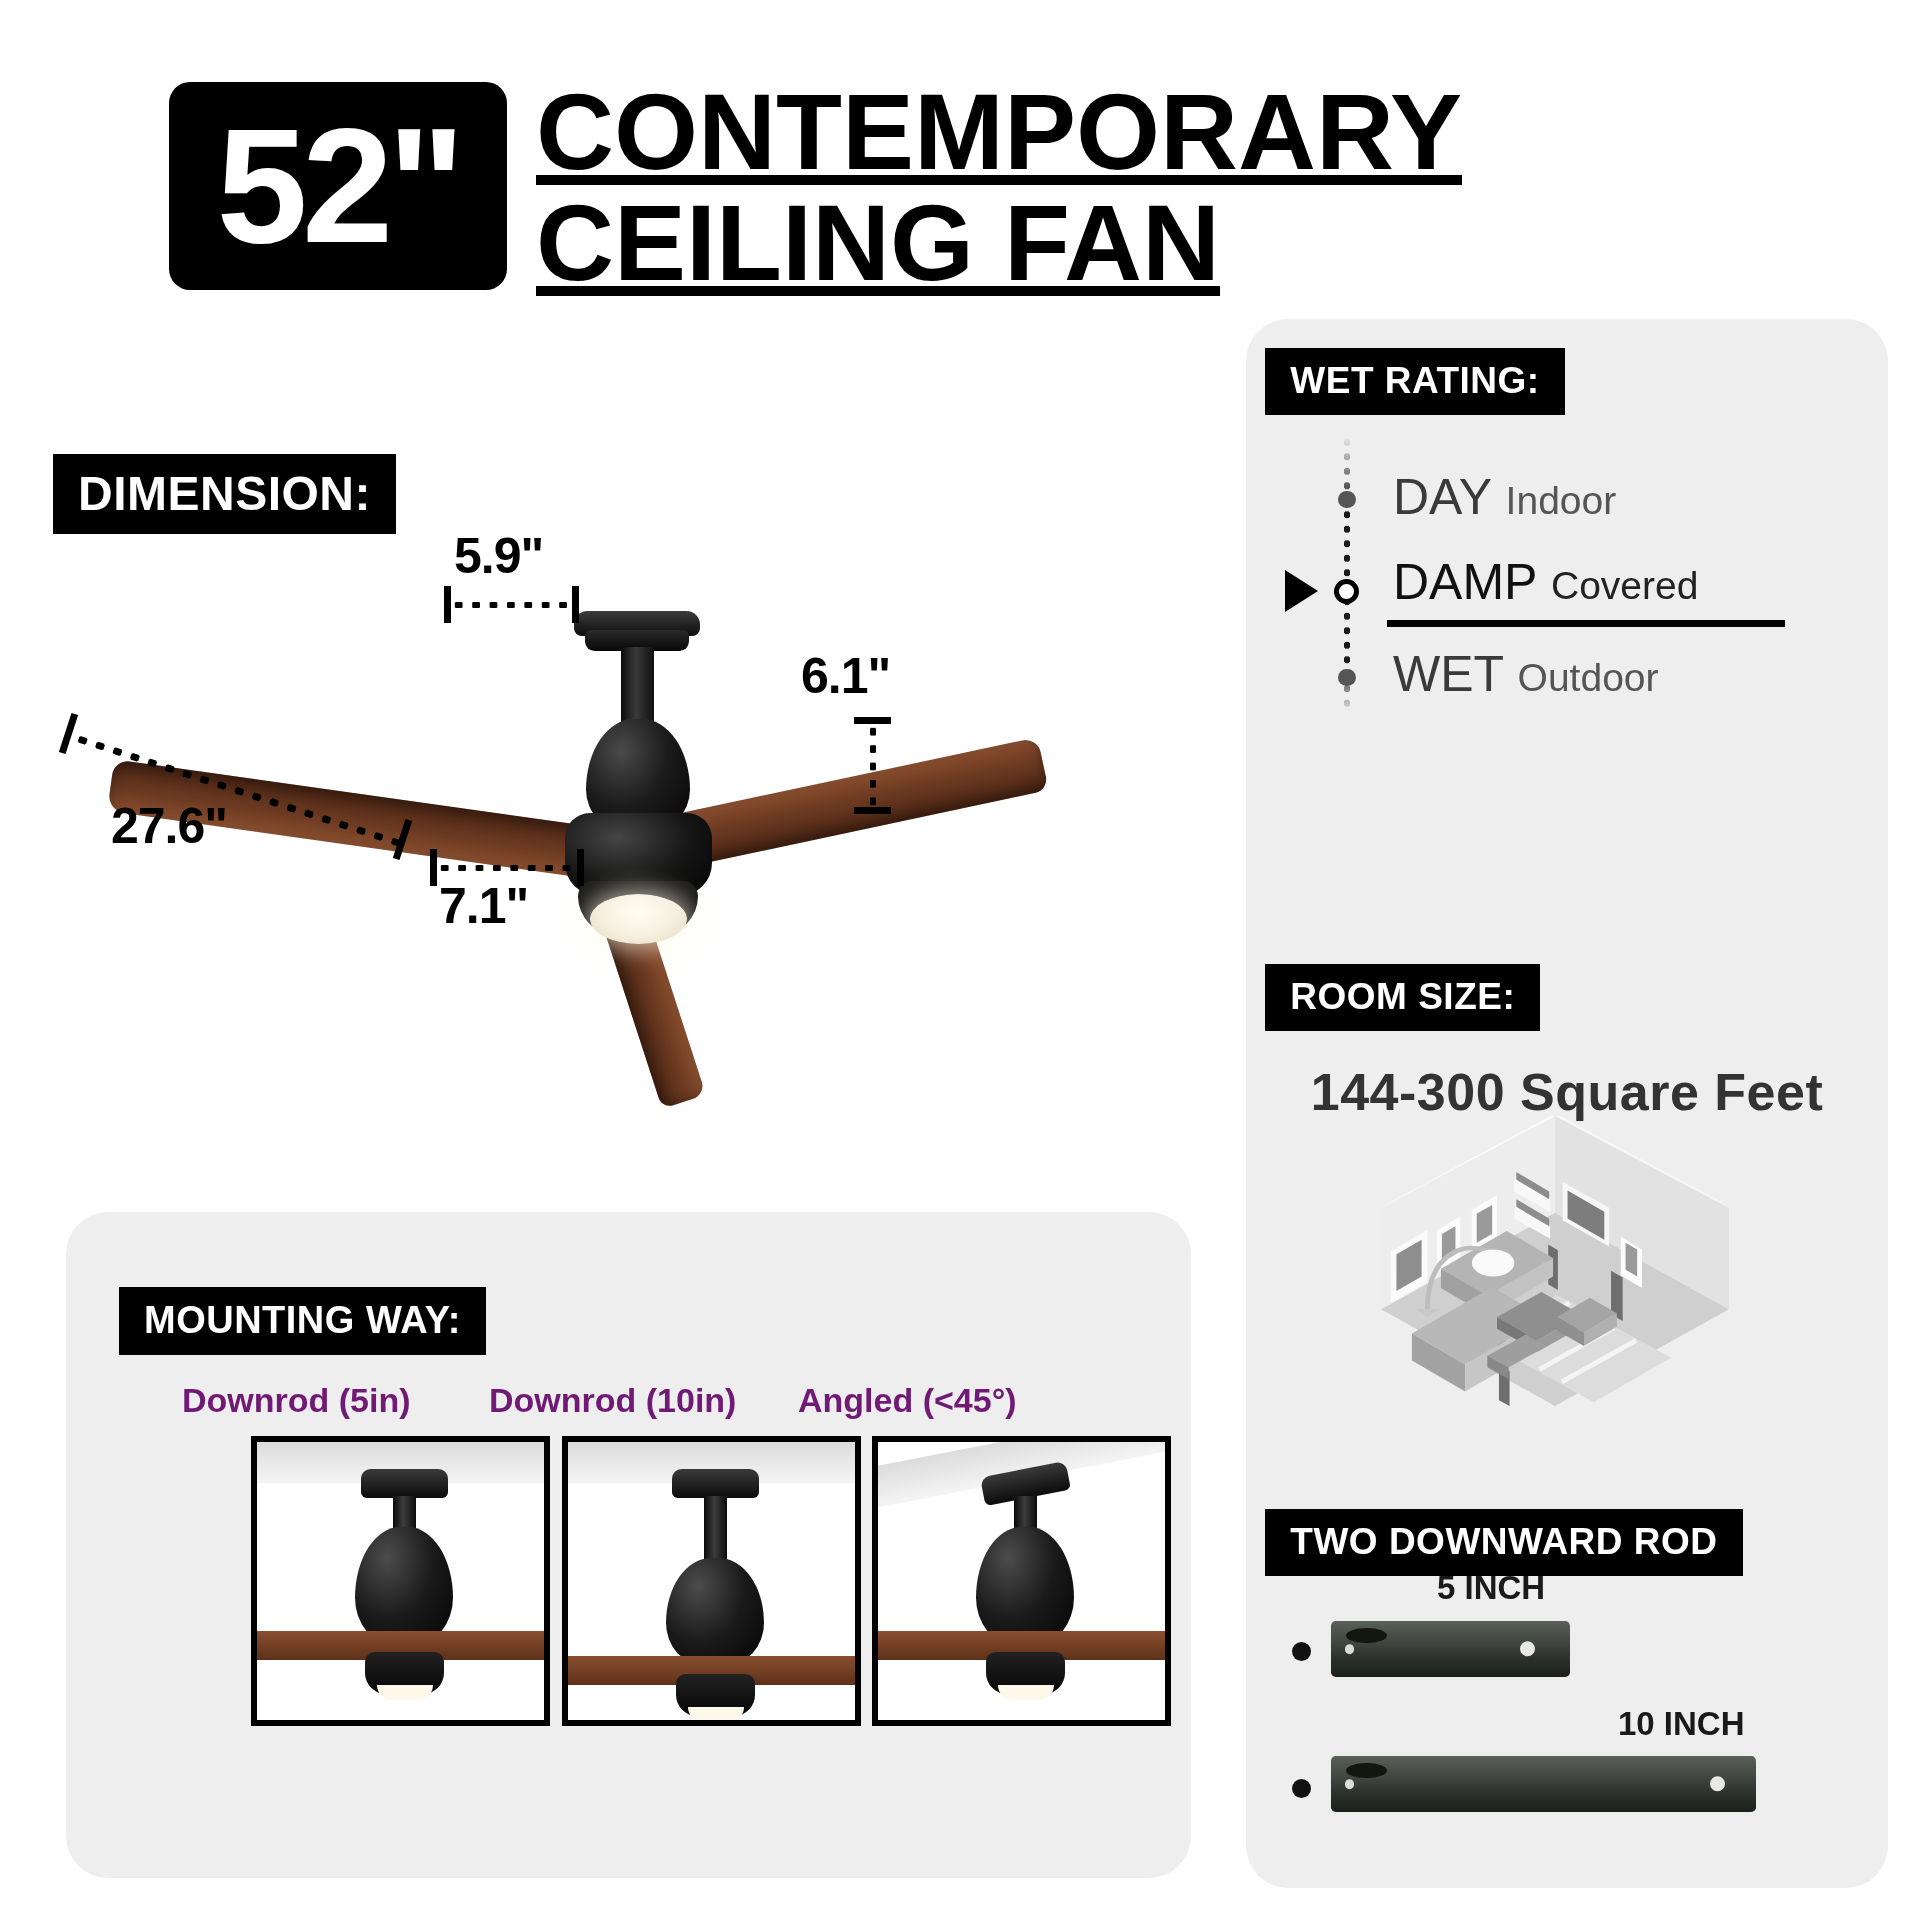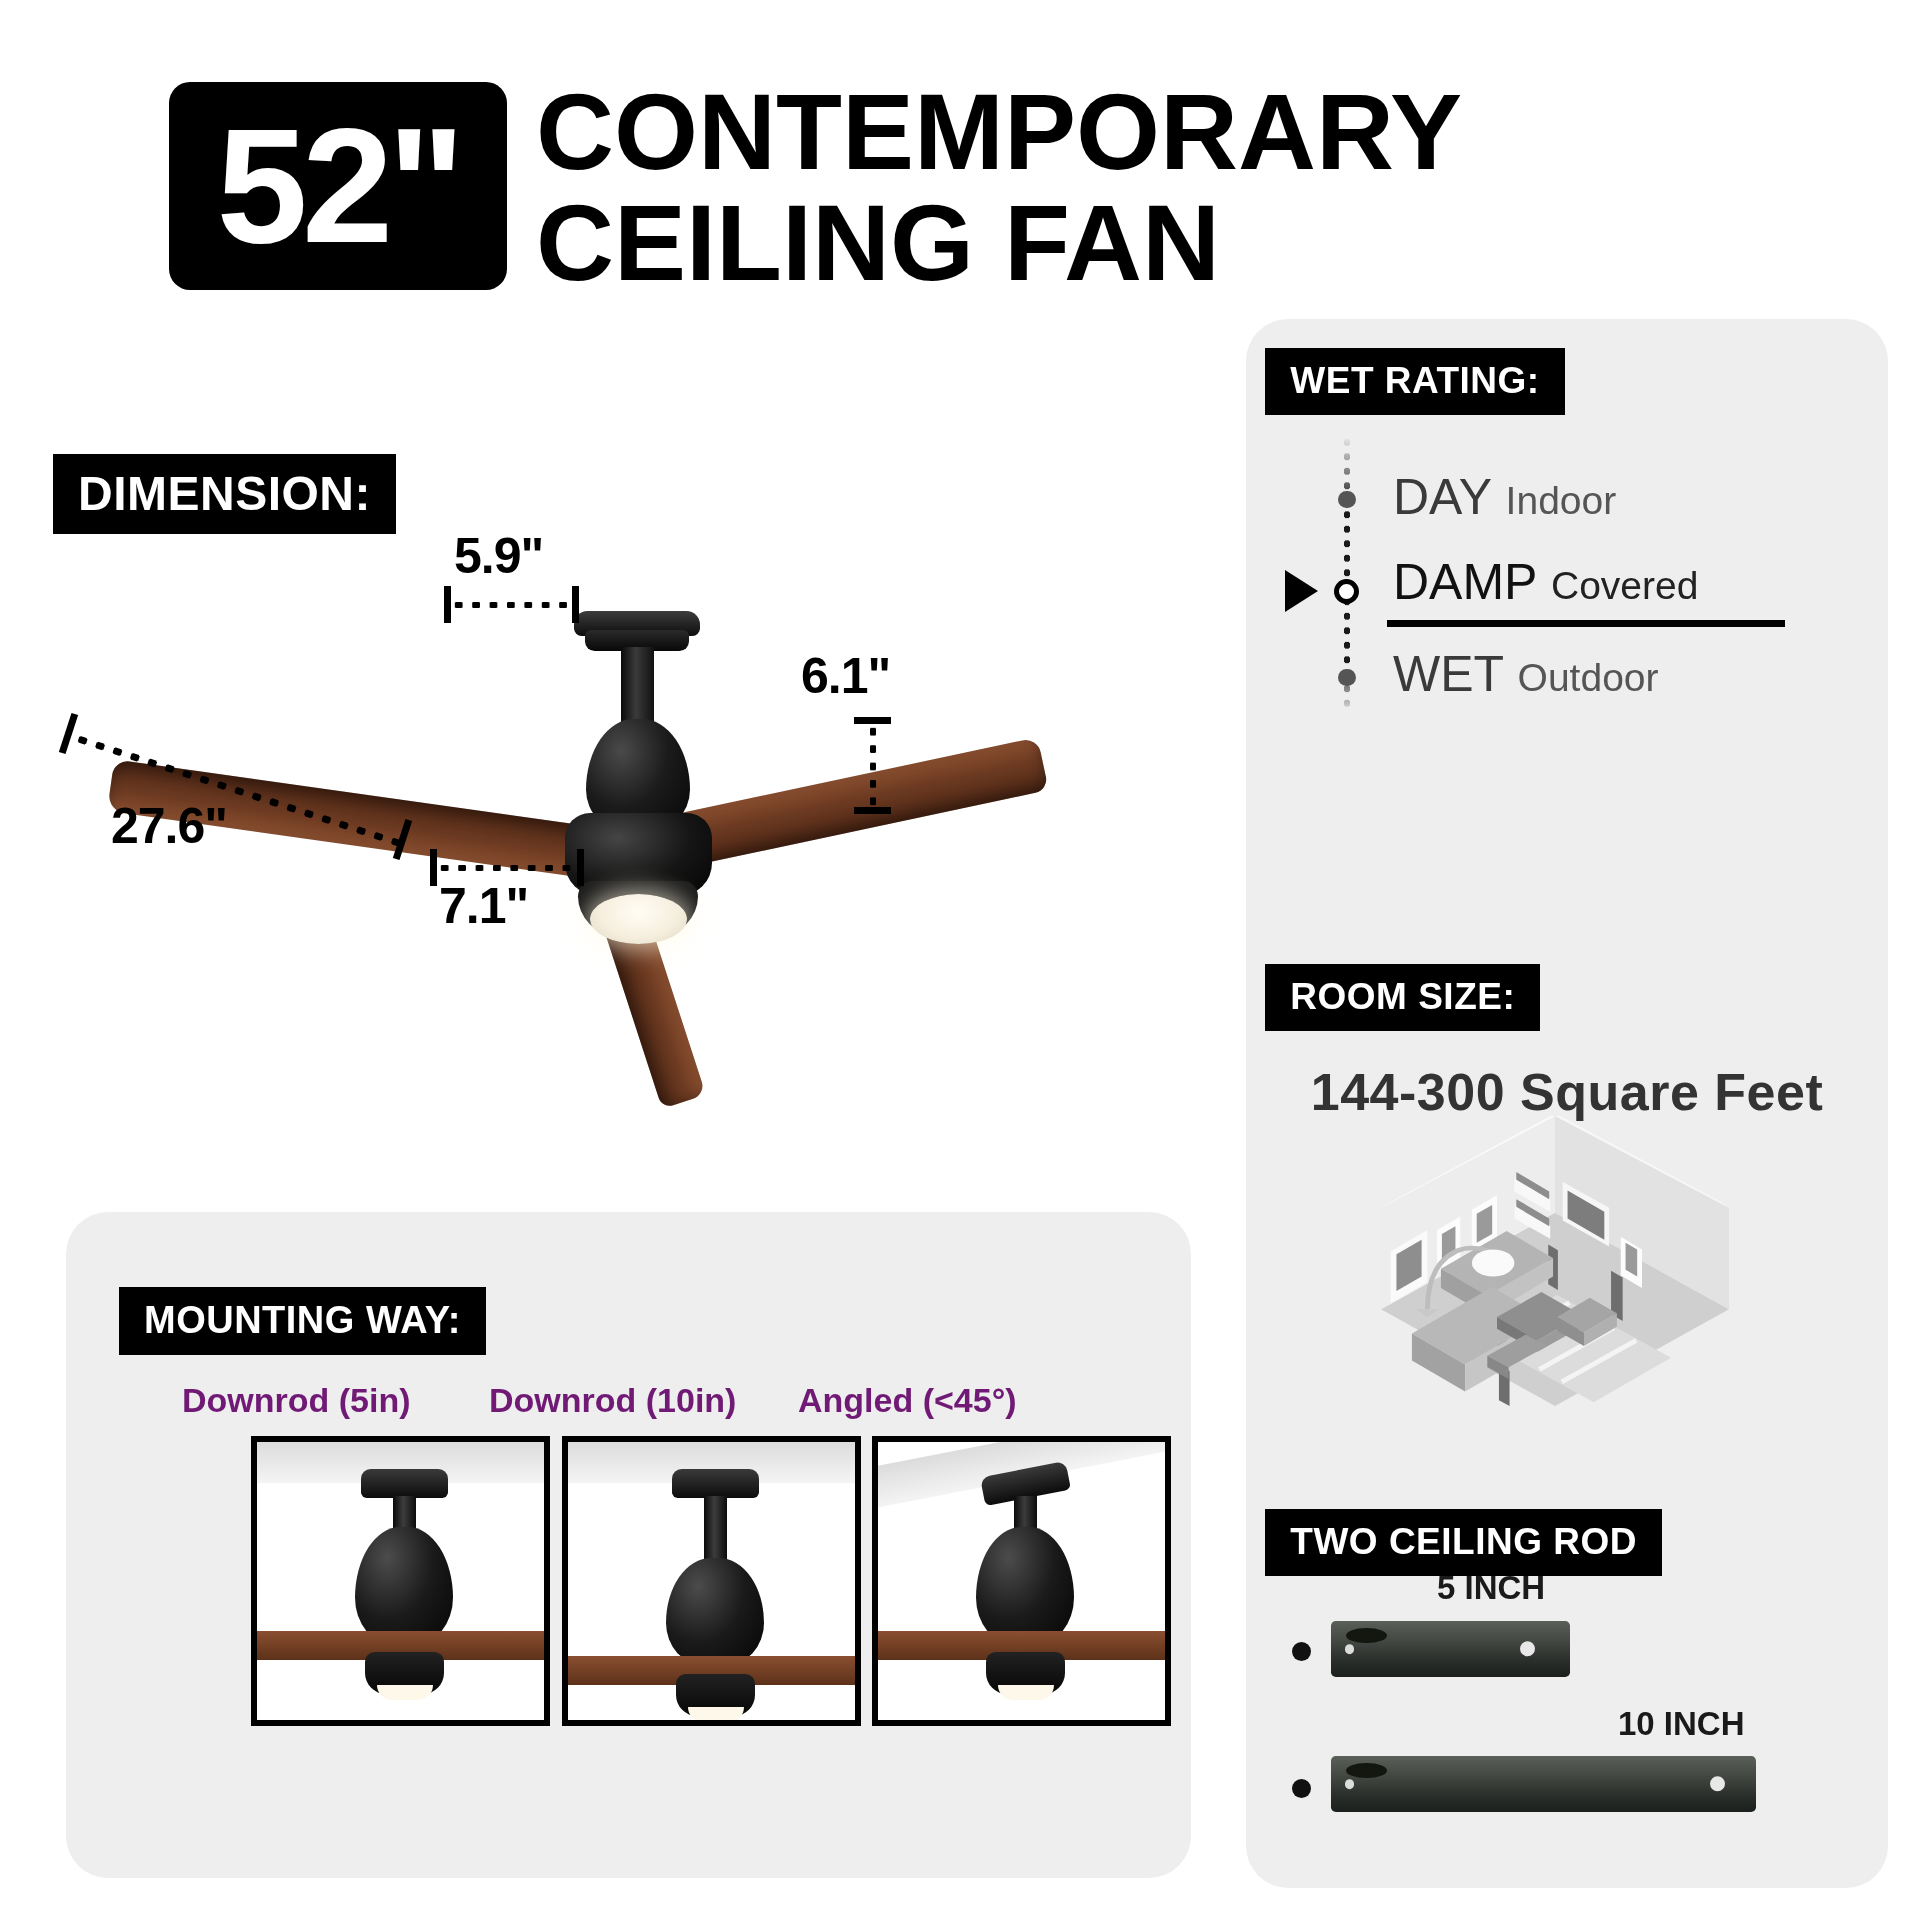--- a/index.html
+++ b/index.html
@@ -16,21 +16,21 @@
   .size-badge {
     position: absolute; left: 0; top: 0;
     width: 338px; height: 208px;
     background: #000; border-radius: 21px;
     display: flex; align-items: center; justify-content: center;
   }
   .size-badge-text {
     color: #fff; font-size: 164px; font-weight: 700;
     letter-spacing: -5.8px; line-height: 1; white-space: nowrap;
   }
-  .title-block { position: absolute; left: 367px; top: -5.8px; width: 1178px; }
+  .title-block { position: absolute; left: 367px; top: -5.8px; width: 1178px; text-decoration: underline; }
   .title-line {
     color: #000; font-size: 108px; font-weight: 700;
     letter-spacing: 0px; line-height: 1.03; white-space: nowrap;
   }
 
   
   .chip {
     display: inline-block; background: #000; color: #fff;
     font-weight: 700; letter-spacing: 0.5px;
     padding: 11.6px 25px 13.5px 25px; white-space: nowrap;
@@ -455,21 +455,21 @@
 
       <path d="M78,200 C78,148 110,128 142,140" stroke="#bdbdbd" stroke-width="5" fill="none"></path>
       <ellipse cx="146" cy="152" rx="22" ry="14" fill="#fafafa"></ellipse>
       <polygon points="66,200 90,200 78,208" fill="#c8c8c8"></polygon>
 
       <polygon points="140,248 180,226 202,238 162,260" fill="#9e9e9e"></polygon>
       <polygon points="140,248 162,260 162,272 140,260" fill="#888"></polygon>
     </svg>
   </div>
 
-  <div id="rod-chip" class="chip">TWO CEILING ROD</div>
+  <div id="rod-chip" class="chip">TWO DOWNWARD ROD</div>
 
   <div class="rod-item">
     <span class="rod-label" style="left:191px; top:1250px;">5 INCH</span>
     <div class="rod-bullet" style="left:46px; top:1323px;"></div>
     <div class="rod-body" style="left:85px; top:1302px; width:239px;">
       <div class="notch"></div>
       <div class="hole small" style="left:13.5px;"></div>
       <div class="hole" style="right:35px;"></div>
     </div>
   </div>

